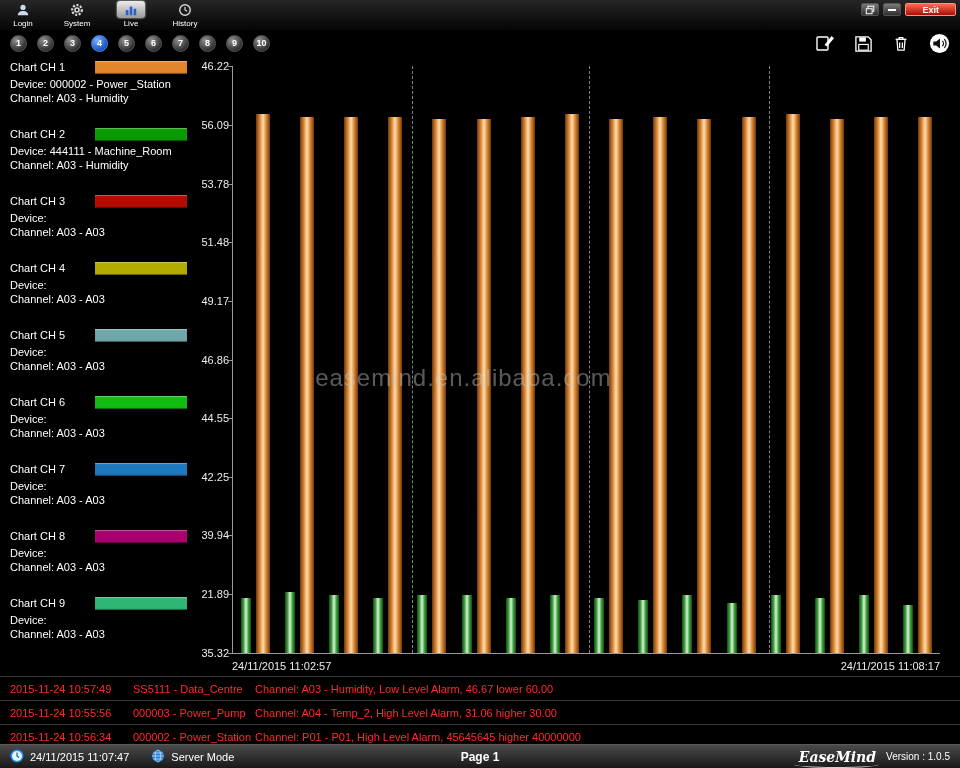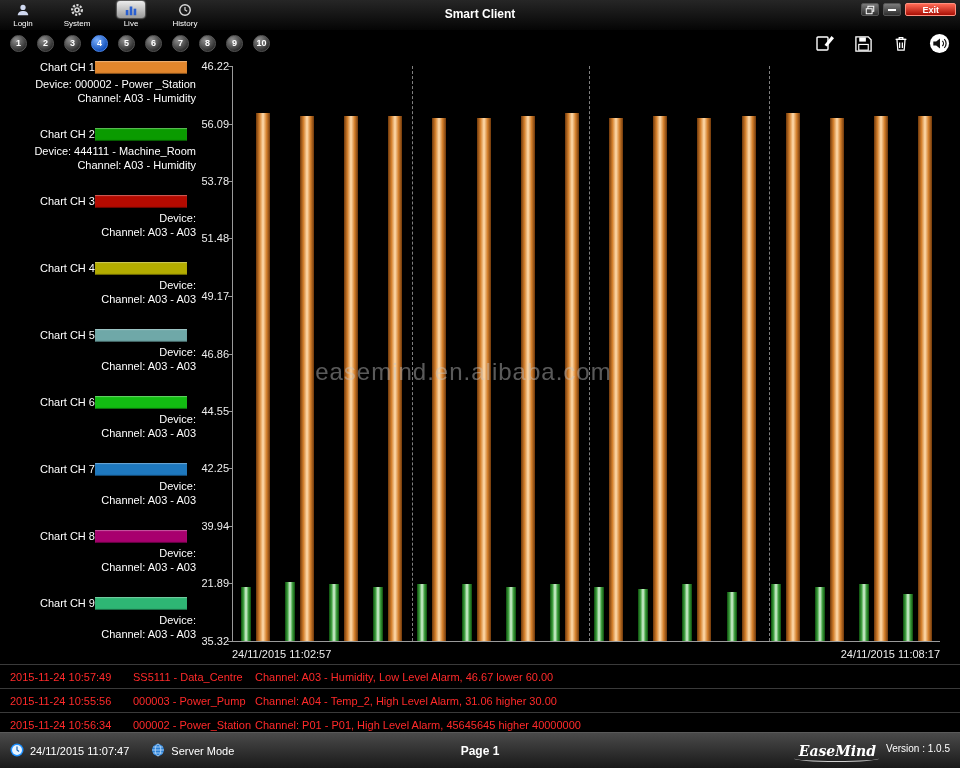--- a/index.html
+++ b/index.html
@@ -30,21 +30,21 @@
              background:radial-gradient(circle at 35% 28%, #909090, #2c2c2c 75%);
              font-size:9px; font-weight:bold; display:flex; align-items:center; justify-content:center;
              font-family:"Liberation Sans",sans-serif; cursor:pointer; }
   .pagebtn.active { background:radial-gradient(circle at 35% 28%, #7db2ff, #114fba 75%); border-color:#4c86e8; }
   .tools { margin-left:auto; display:flex; gap:16px; align-items:center; }
   .tool { width:22px; height:22px; display:flex; align-items:center; justify-content:center; cursor:pointer; }
 
   
   .main { flex:1; display:flex; position:relative; background:#000; }
   .sidebar { width:196px; padding:4px 0 0 10px; }
-  .legend-entry { margin-bottom:22px; cursor:pointer;text-align:right; }
+  .legend-entry { margin-bottom:22px; cursor:pointer; }
   .legend-row1 { display:flex; align-items:center; height:14px; margin-bottom:3px; }
   .legend-title { width:85px; font-size:11px; color:#fff; }
   .legend-swatch { width:92px; height:13px; display:inline-block; box-shadow:inset 0 1px 1px rgba(255,255,255,.35), inset 0 -1px 1px rgba(0,0,0,.45); }
   .legend-line { font-size:11px; line-height:14px; color:#fff; white-space:nowrap; }
 
   .chart-wrap { flex:1; position:relative; }
   .plot { position:absolute; left:36px; top:10px; right:20px; bottom:22px;
           border-left:1px solid #9a9a9a; border-bottom:1px solid #9a9a9a; }
   .gridline-v { position:absolute; top:0; bottom:0; width:0; border-left:1px dashed rgba(255,255,255,.5); }
   .ytick-label { position:absolute; left:-40px; width:36px; text-align:right; font-size:11px; color:#ececec; }
@@ -60,26 +60,26 @@
 
   
   .alarms { height:68px; background:#000; }
   .alarm-row { height:24px; display:flex; align-items:center; border-top:1px solid #3a3a3a;
                font-size:11px; color:#ff2a2a; padding-left:10px; cursor:pointer; white-space:nowrap; }
   .alarm-time { width:123px; }
   .alarm-device { width:122px; }
   .alarm-message { flex:1; }
 
   
-  .statusbar { height:36px; background:linear-gradient(#4a4a4a,#191919); border-top:1px solid #5a5a5a;
+  .statusbar { height:24px; background:linear-gradient(#4a4a4a,#191919); border-top:1px solid #5a5a5a;
                display:flex; align-items:center; padding:0 10px; position:relative; }
   .status-left { display:flex; align-items:center; gap:6px; font-size:11px; z-index:2; }
   .status-sep { width:10px; }
   .status-page { position:absolute; left:0; right:0; text-align:center; font-weight:bold; font-size:12px; pointer-events:none; }
-  .status-right { margin-left:auto; display:flex; align-items:flex-start; gap:10px; font-size:10px; z-index:2; }
+  .status-right { margin-left:auto; display:flex; align-items:center; gap:10px; font-size:10px; z-index:2; }
   .brand { font-family:"DejaVu Serif", serif; font-style:italic; font-weight:bold; font-size:14px; position:relative; }
   .brand::after { content:""; position:absolute; left:-5px; right:-3px; bottom:-3px; height:6px;
                   border-bottom:1.5px solid #d0d0d0; border-radius:50%; }
 </style>
 </head>
 <body>
 
 <div class="app">
 
   <div class="titlebar">
@@ -116,21 +116,20 @@
       <div class="nav-btn">
         <span class="ic">
           <svg viewBox="0 0 16 16" width="14" height="14">
               <circle cx="8" cy="8" r="6" fill="none" stroke="#d8d8d8" stroke-width="1.6"></circle>
               <path d="M8 4.5V8l2.5 1.5" stroke="#d8d8d8" stroke-width="1.4" fill="none"></path>
             </svg>
         </span>
         <span class="lbl">History</span>
       </div>
     </div>
-    <div class="title">Smart Client</div>
     <div class="wincontrols">
       <div class="winbtn">
         <span>
           <svg viewBox="0 0 12 12" width="10" height="10">
               <rect x="3.5" y="1.5" width="7" height="6" fill="none" stroke="#fff" stroke-width="1.2"></rect>
               <rect x="1.5" y="4.5" width="7" height="6" fill="#4a4a4a" stroke="#fff" stroke-width="1.2"></rect>
             </svg>
         </span>
       </div>
       <div class="winbtn">

